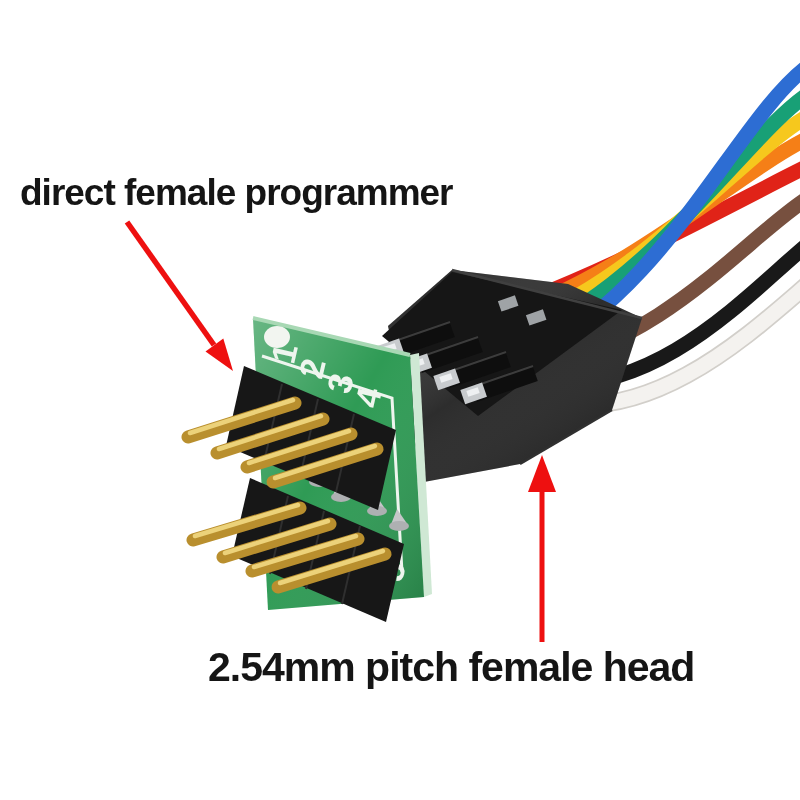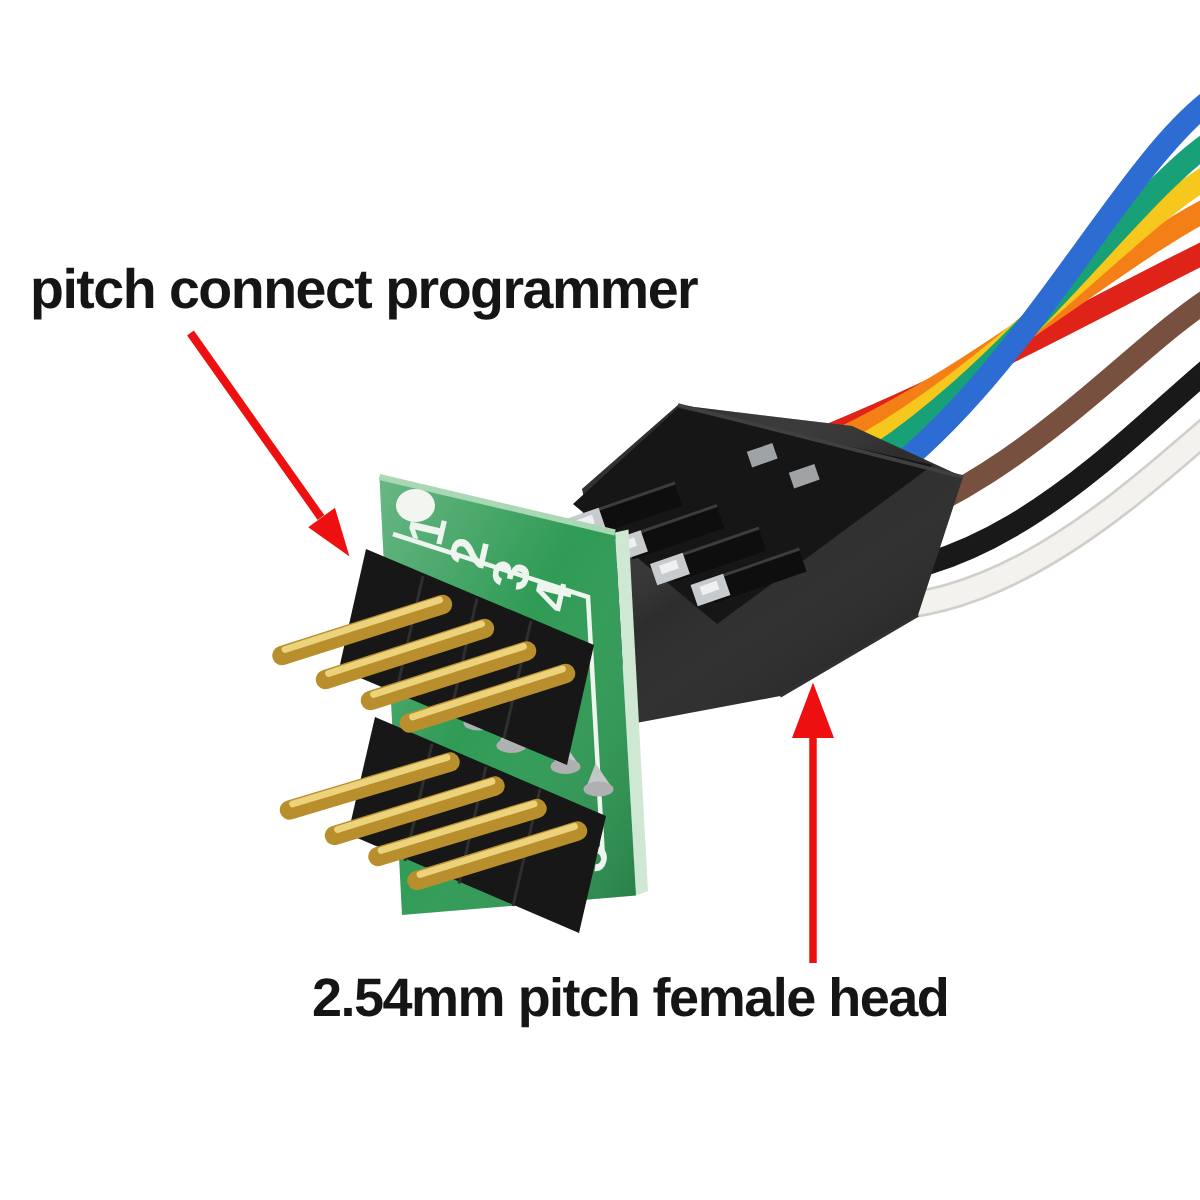--- a/index.html
+++ b/index.html
@@ -1,21 +1,21 @@
 <!DOCTYPE html>
 <html><head>
 <meta charset="utf-8">
 <style>
   html,body{margin:0;padding:0;background:#ffffff;}
   .scene{position:relative;width:800px;height:800px;background:#ffffff;overflow:hidden;
          font-family:"Liberation Sans",sans-serif;}
   .photo-svg{position:absolute;left:0;top:0;}
   .annotation{position:absolute;color:#151515;white-space:nowrap;font-weight:600;letter-spacing:-1px;}
   .annotation.top{left:20px;top:172px;font-size:37px;}
-  .annotation.bottom{left:208px;top:644px;font-size:36px;}
+  .annotation.bottom{left:208px;top:644px;font-size:41px;}
   .pcb-num{font-family:"Liberation Sans",sans-serif;font-weight:bold;font-size:34px;}
 </style>
 </head>
 <body>
 
 <div class="scene">
 
   <svg class="photo-svg" width="800" height="800" viewBox="0 0 800 800">
     <defs>
       <linearGradient id="shadeBoard" x1="0" y1="0" x2="1" y2="1">
@@ -173,15 +173,15 @@
     <g>
       <line x1="127" y1="222" x2="214" y2="345" stroke-width="5.5" fill="none" stroke="#ee1010"></line>
       <polygon points="233,371 205.5,351.5 223.3,338.5" fill="#ee1010"></polygon>
     </g>
     <g>
       <line x1="542" y1="642" x2="542" y2="487" stroke-width="5" fill="none" stroke="#ee1010"></line>
       <polygon points="542,455 528,492 556,492" fill="#ee1010"></polygon>
     </g>
   </svg>
 
-  <div class="annotation top">pitch connect programmer</div>
+  <div class="annotation top">direct female programmer</div>
   <div class="annotation bottom">2.54mm pitch female head</div>
 </div>
 
 </body></html>

